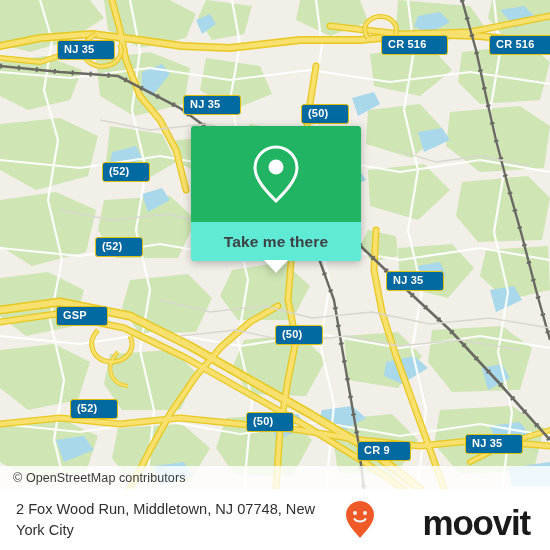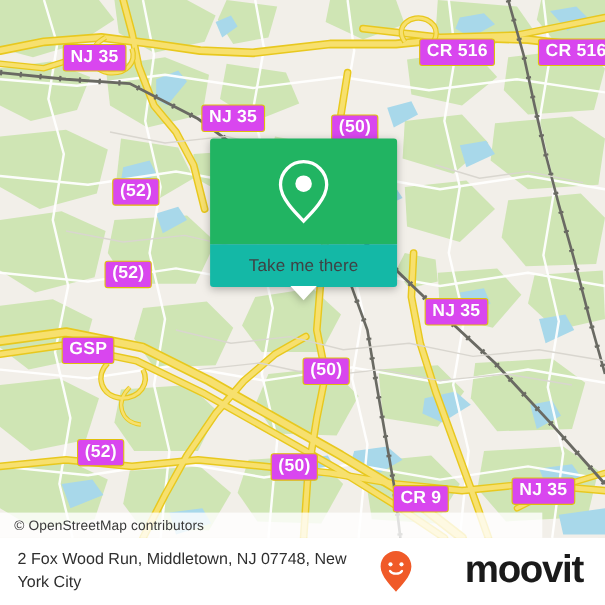--- a/index.html
+++ b/index.html
@@ -30,45 +30,45 @@
     background: #f2efe9;
     overflow: hidden;
   }
   .map svg { display: block; }
 
   
   .attribution {
     position: absolute;
     left: 0;
     top: 466px;
-    width: 493px;
+    width: 550px;
     height: 23px;
     background: rgba(255,255,255,0.80);
     display: flex;
     align-items: center;
     z-index: 30;
   }
   .attribution span {
     font-size: 12.5px;
     color: #3a3a3a;
     padding-left: 13px;
     letter-spacing: 0.1px;
   }
 
   
   .shield {
     position: absolute;
-    background: #d946ef;
+    background: #0369a1;
     border: 1.5px solid #e0bf0c;
     border-radius: 3px;
     color: #ffffff;
     font-weight: bold;
-    font-size: 16px;
+    font-size: 11px;
     line-height: 1;
-    padding: 3px 6px 4px 6px;
+    padding: 3px 20px 4px 6px;
     white-space: nowrap;
     letter-spacing: 0.2px;
     text-shadow: 0 0 1px rgba(0,0,0,0.10);
     z-index: 12;
   }
 
   
   .popup {
     position: absolute;
     left: 191px;
@@ -79,26 +79,27 @@
   }
   .popup-top {
     background: #21b462;
     height: 96px;
     border-radius: 3px 3px 0 0;
     display: flex;
     align-items: center;
     justify-content: center;
   }
   .popup-bottom {
-    background: #14b8a6;
+    background: #5eead4;
     height: 39px;
     border-radius: 0 0 3px 3px;
     display: flex;
     align-items: center;
     justify-content: center;
+    font-weight: bold;
   }
   .popup-label {
     font-size: 15.5px;
     color: #3f4144;
     letter-spacing: 0.1px;
   }
   .popup-tail {
     position: absolute;
     left: 50%;
     bottom: -12px;
@@ -125,21 +126,21 @@
   }
   .footer-address {
     flex: 1;
     font-size: 14.6px;
     line-height: 21px;
     color: #2f2f2f;
     padding-right: 10px;
   }
   .brand {
     display: flex;
-    align-items: flex-start;
+    align-items: flex-end;
     flex: 0 0 auto;
     gap: 46px;
   }
   .brand-word {
     font-size: 35px;
     font-weight: bold;
     color: #1a1a1a;
     letter-spacing: -1.2px;
     margin-left: 1px;
     line-height: 1;

